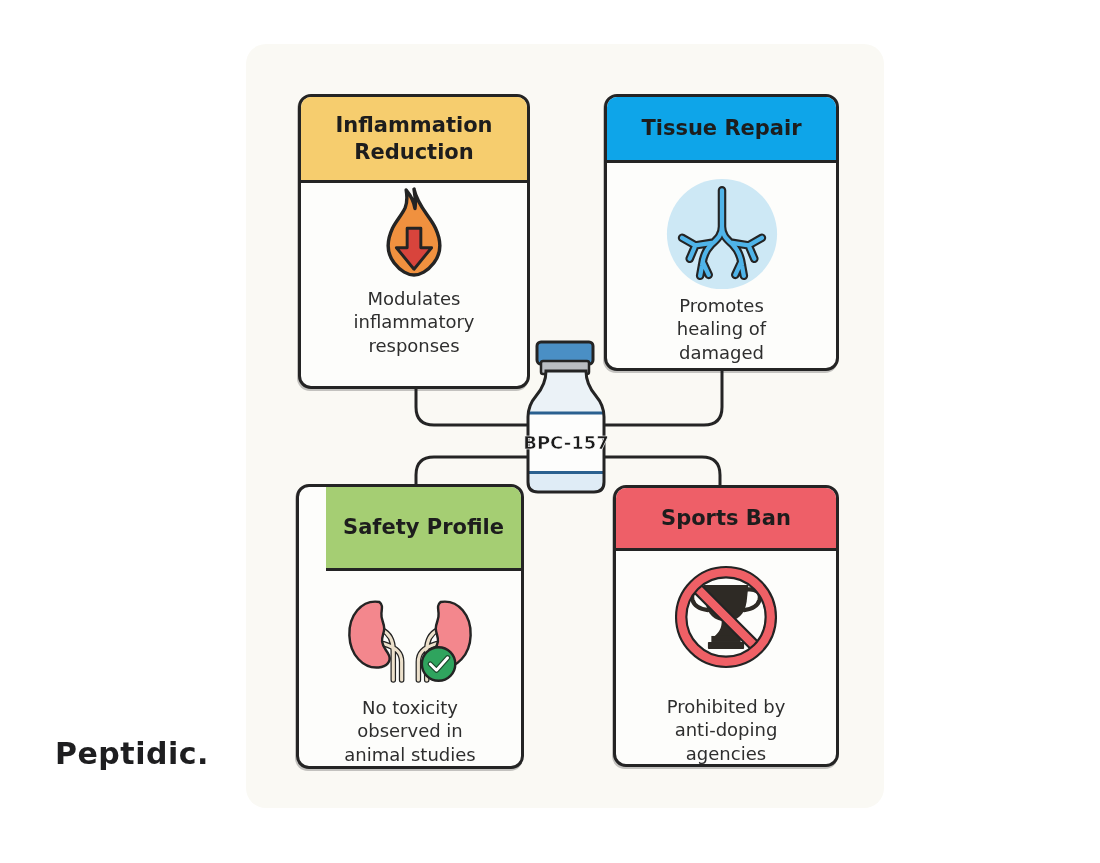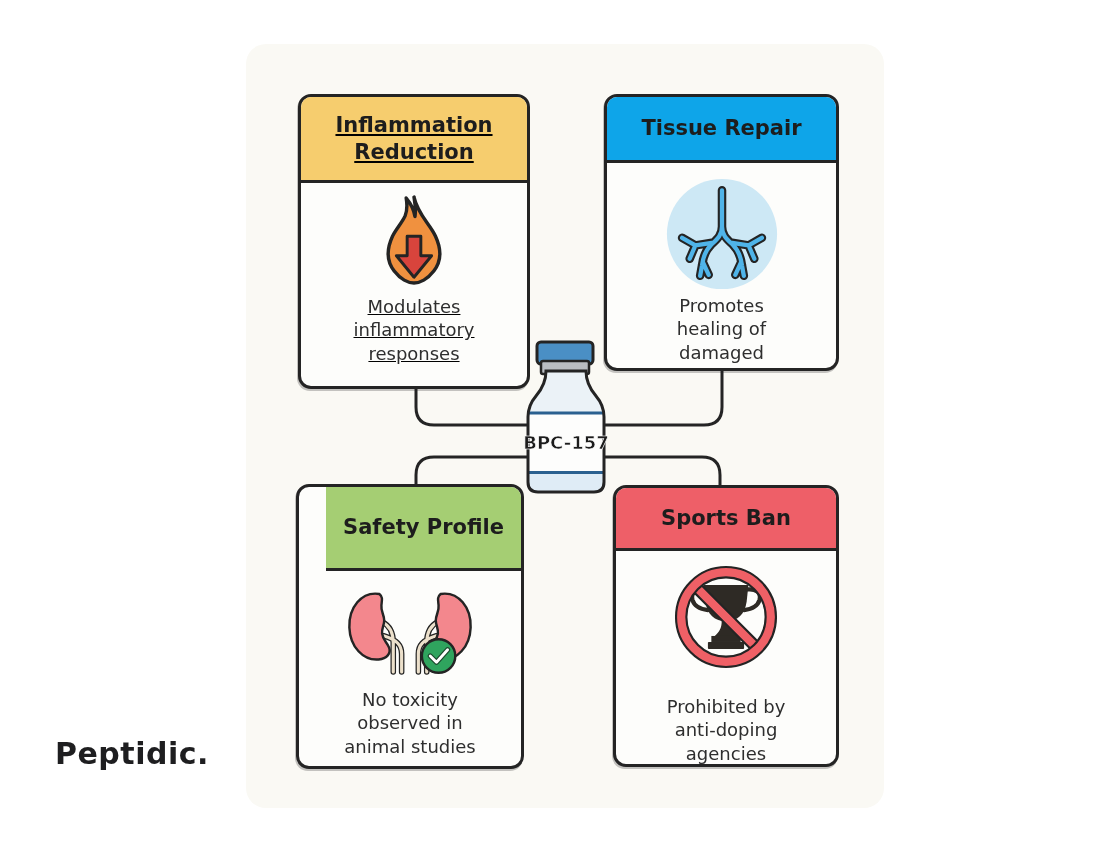--- a/index.html
+++ b/index.html
@@ -9,31 +9,31 @@
          background:#faf9f4;border-radius:20px;}
   .underlay{position:absolute;left:0;top:0;z-index:1;}
   .card{position:absolute;z-index:2;background:#fdfdfb;border:3px solid #242424;
         border-radius:13px;box-shadow:-1px 2px 0 rgba(30,30,30,.25);
         display:flex;flex-direction:column;overflow:hidden;}
   .card-header{flex:0 0 auto;border-bottom:3px solid #242424;display:flex;
         align-items:center;justify-content:center;text-align:center;}
   .card-title{font-weight:700;font-size:21px;line-height:1.25;color:#1d1d1d;padding:0 10px;}
   .card-body{flex:1;display:flex;flex-direction:column;align-items:center;}
   .desc{font-size:18px;line-height:1.3;color:#2e2e2e;text-align:center;}
-  #card1{left:298px;top:94px;width:226px;height:289px;text-decoration:underline;}
+  #card1{left:298px;top:94px;width:226px;height:289px;}
   #card1 .card-header{height:83px;}
-  #card1 .card-body{padding-top:10px;}
+  #card1 .card-body{padding-top:2px;}
   #card1 .desc{max-width:150px;margin-top:2px;}
   #card2{left:604px;top:94px;width:229px;height:271px;}
   #card2 .card-header{height:63px;}
   #card2 .card-body{padding-top:14px;}
   #card2 .desc{max-width:150px;margin-top:3px;}
   #card3{left:296px;top:484px;width:222px;height:279px;}
   #card3 .card-header{height:81px;}
-  #card3 .card-body{padding-top:16px;}
+  #card3 .card-body{padding-top:24px;}
   #card3 .desc{max-width:150px;margin-top:9px;}
   #card4{left:613px;top:485px;width:220px;height:276px;}
   #card4 .card-header{height:60px;}
   #card4 .card-body{padding-top:10px;}
   #card4 .desc{max-width:160px;margin-top:22px;}
   .logo{position:absolute;left:55px;top:736px;font-size:30px;font-weight:600;
         color:#1e1e20;letter-spacing:.5px;z-index:2;}
 </style>
 </head>
 <body>

